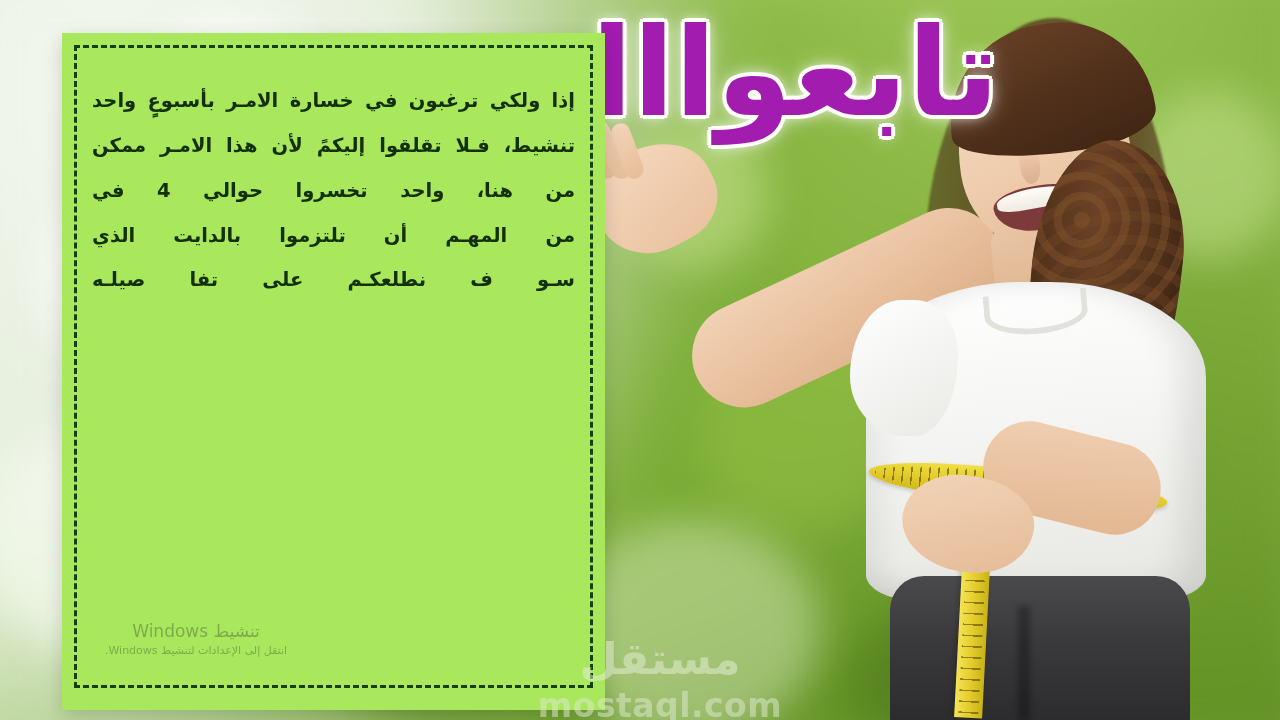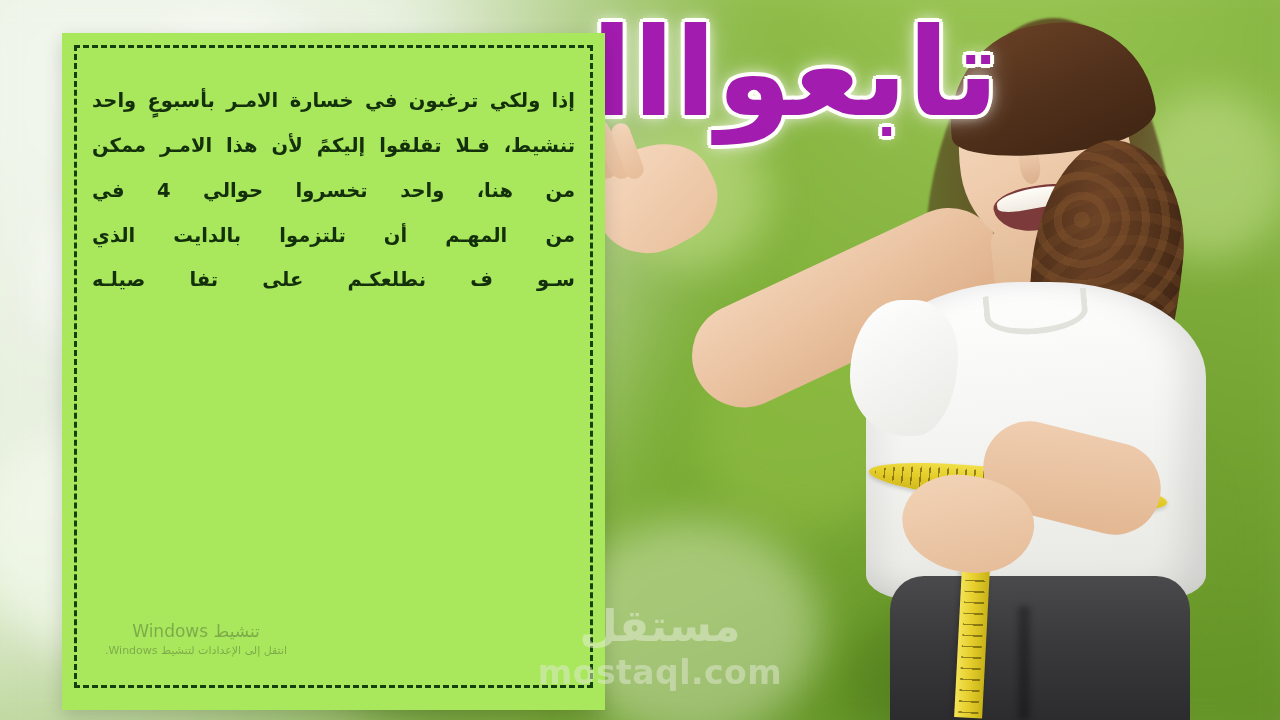--- a/index.html
+++ b/index.html
@@ -238,21 +238,21 @@
     position:absolute;left:76px;top:620px;width:240px;
     direction:rtl;text-align:center;
     color:rgba(60,80,50,.40);
     pointer-events:none;
   }
   .winmark .w1{font-size:17px;line-height:1.35;}
   .winmark .w2{font-size:11px;line-height:1.4;}
 
   
   .mostaql{
-    position:absolute;left:534px;top:604px;width:252px;height:84px;
+    position:absolute;left:534px;top:637px;width:252px;height:84px;
     pointer-events:none;opacity:.52;
   }
   .mostaql .ar{
     position:absolute;inset:0 0 auto 0;
     text-align:center;direction:rtl;
     font-size:44px;line-height:1;font-weight:700;
     color:#e6efd8;
   }
   .mostaql .en{
     position:absolute;left:0;right:0;top:44px;

